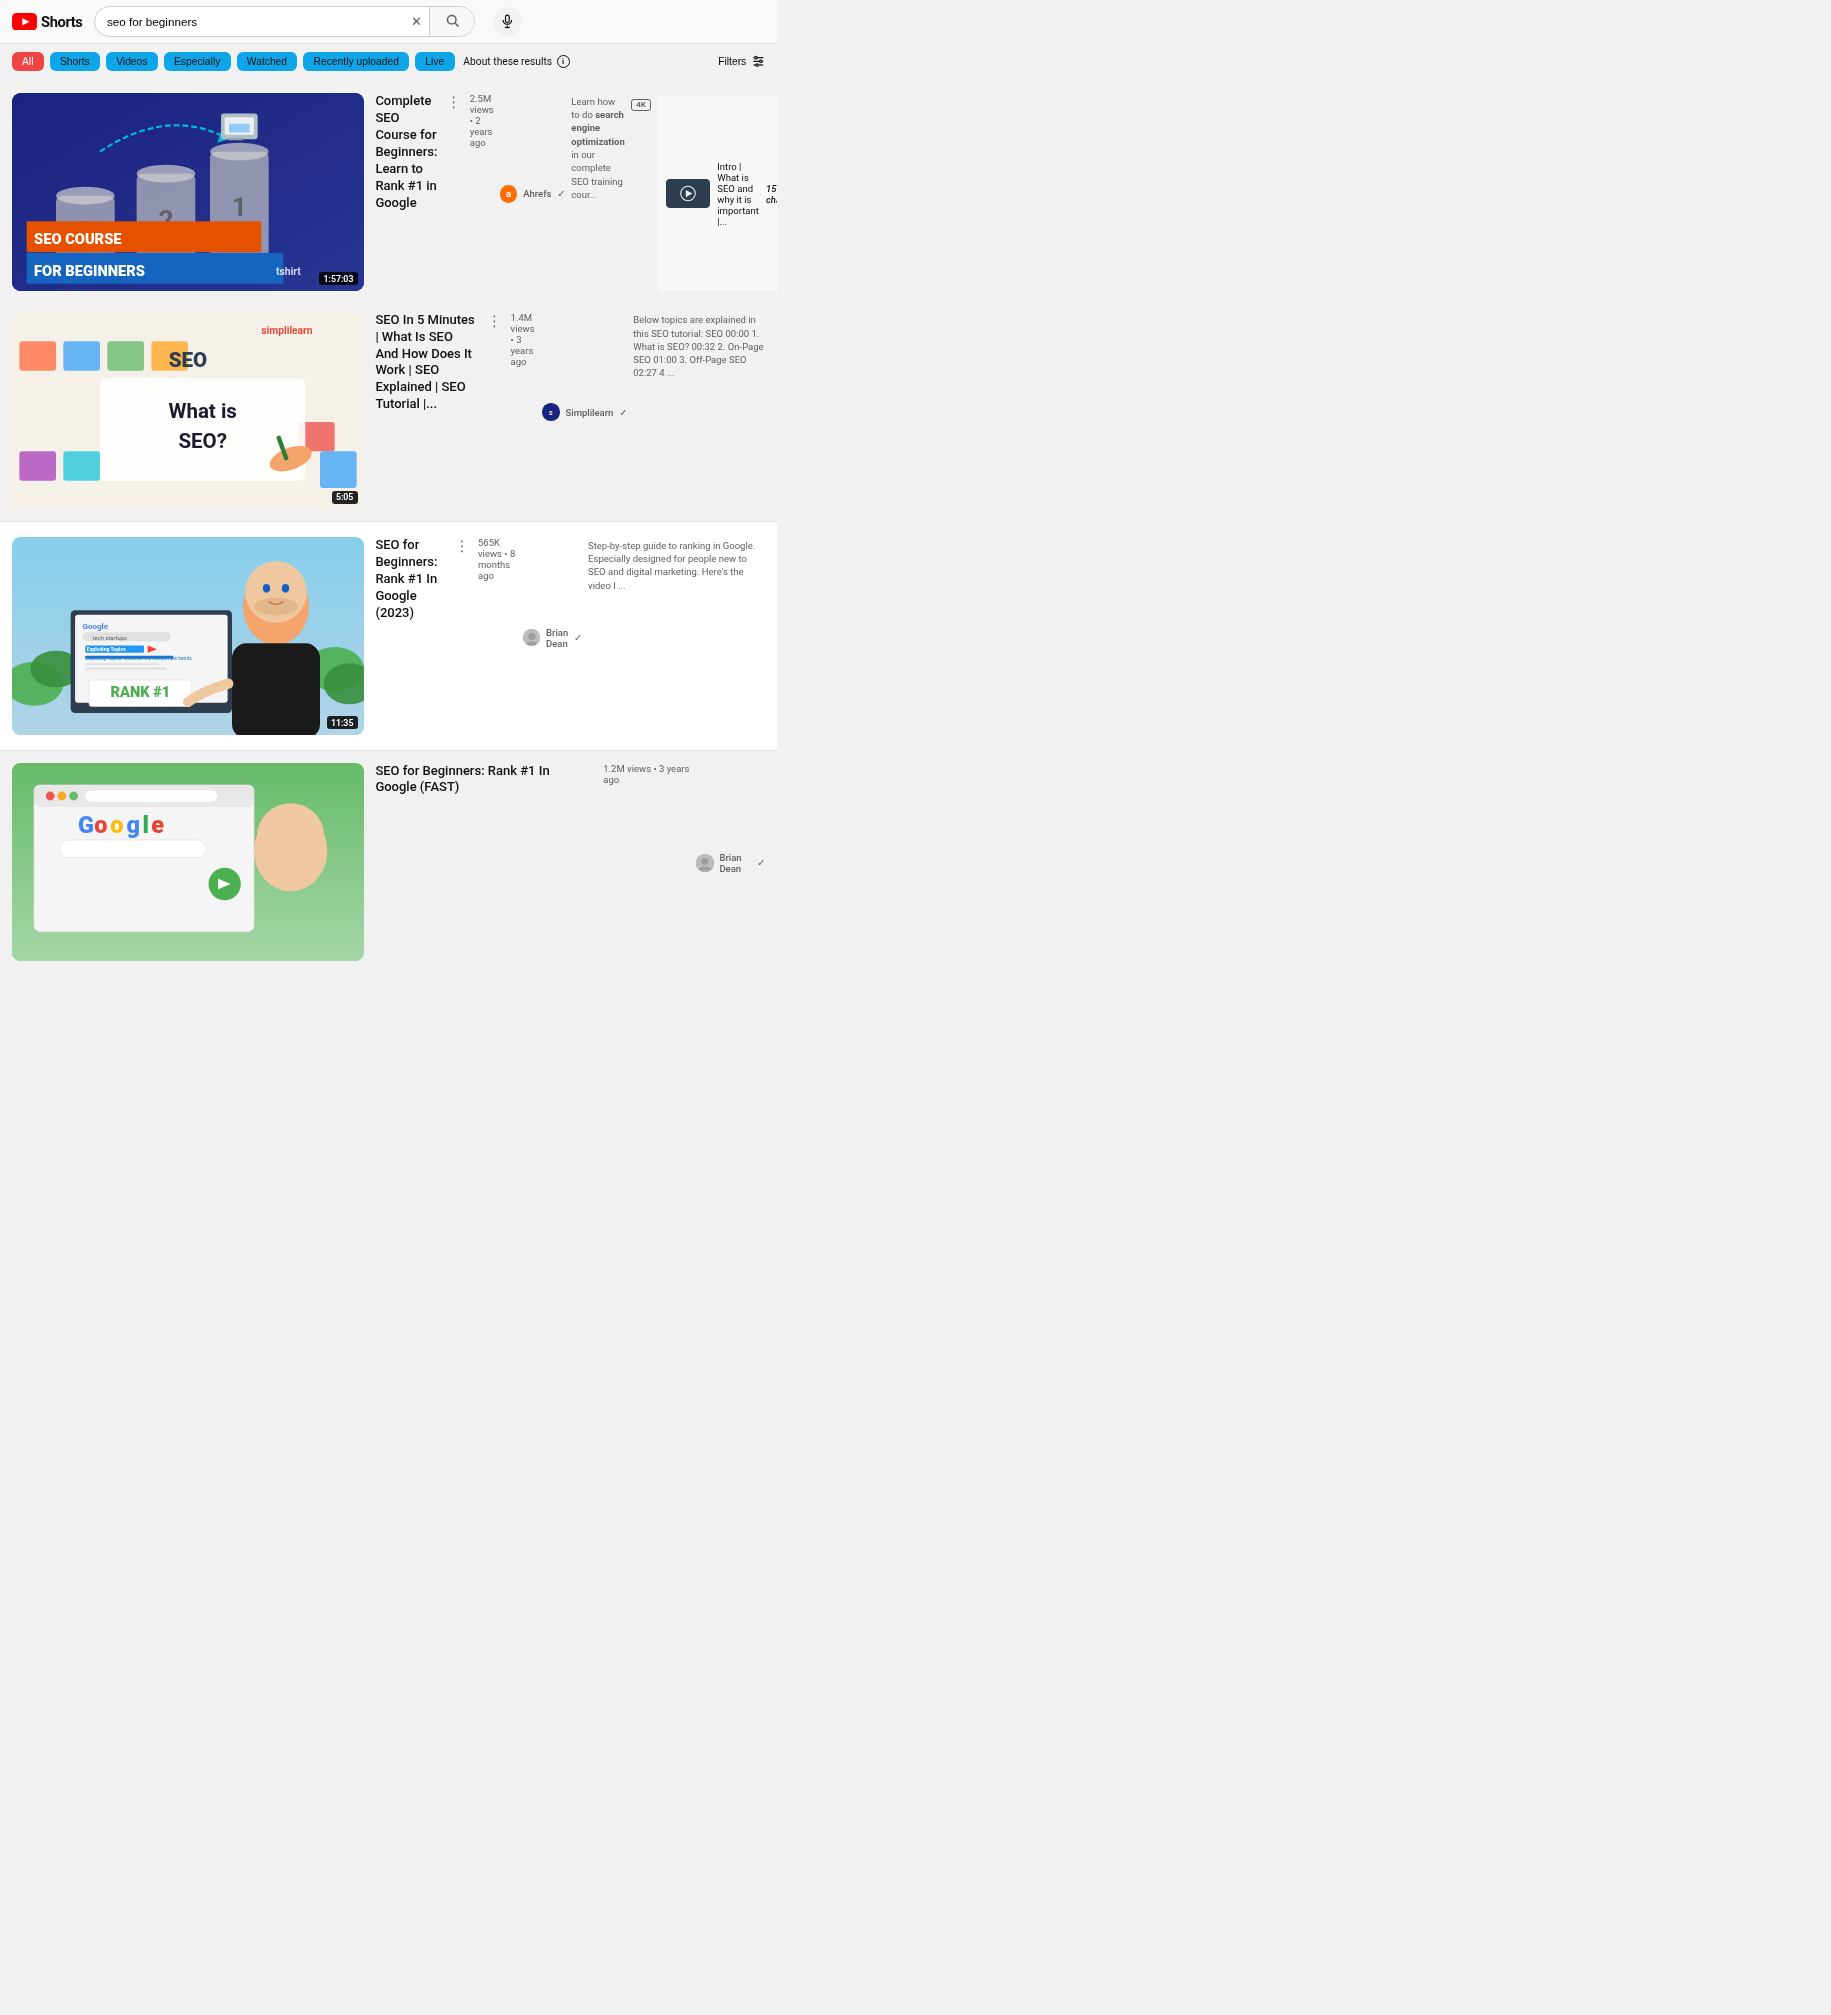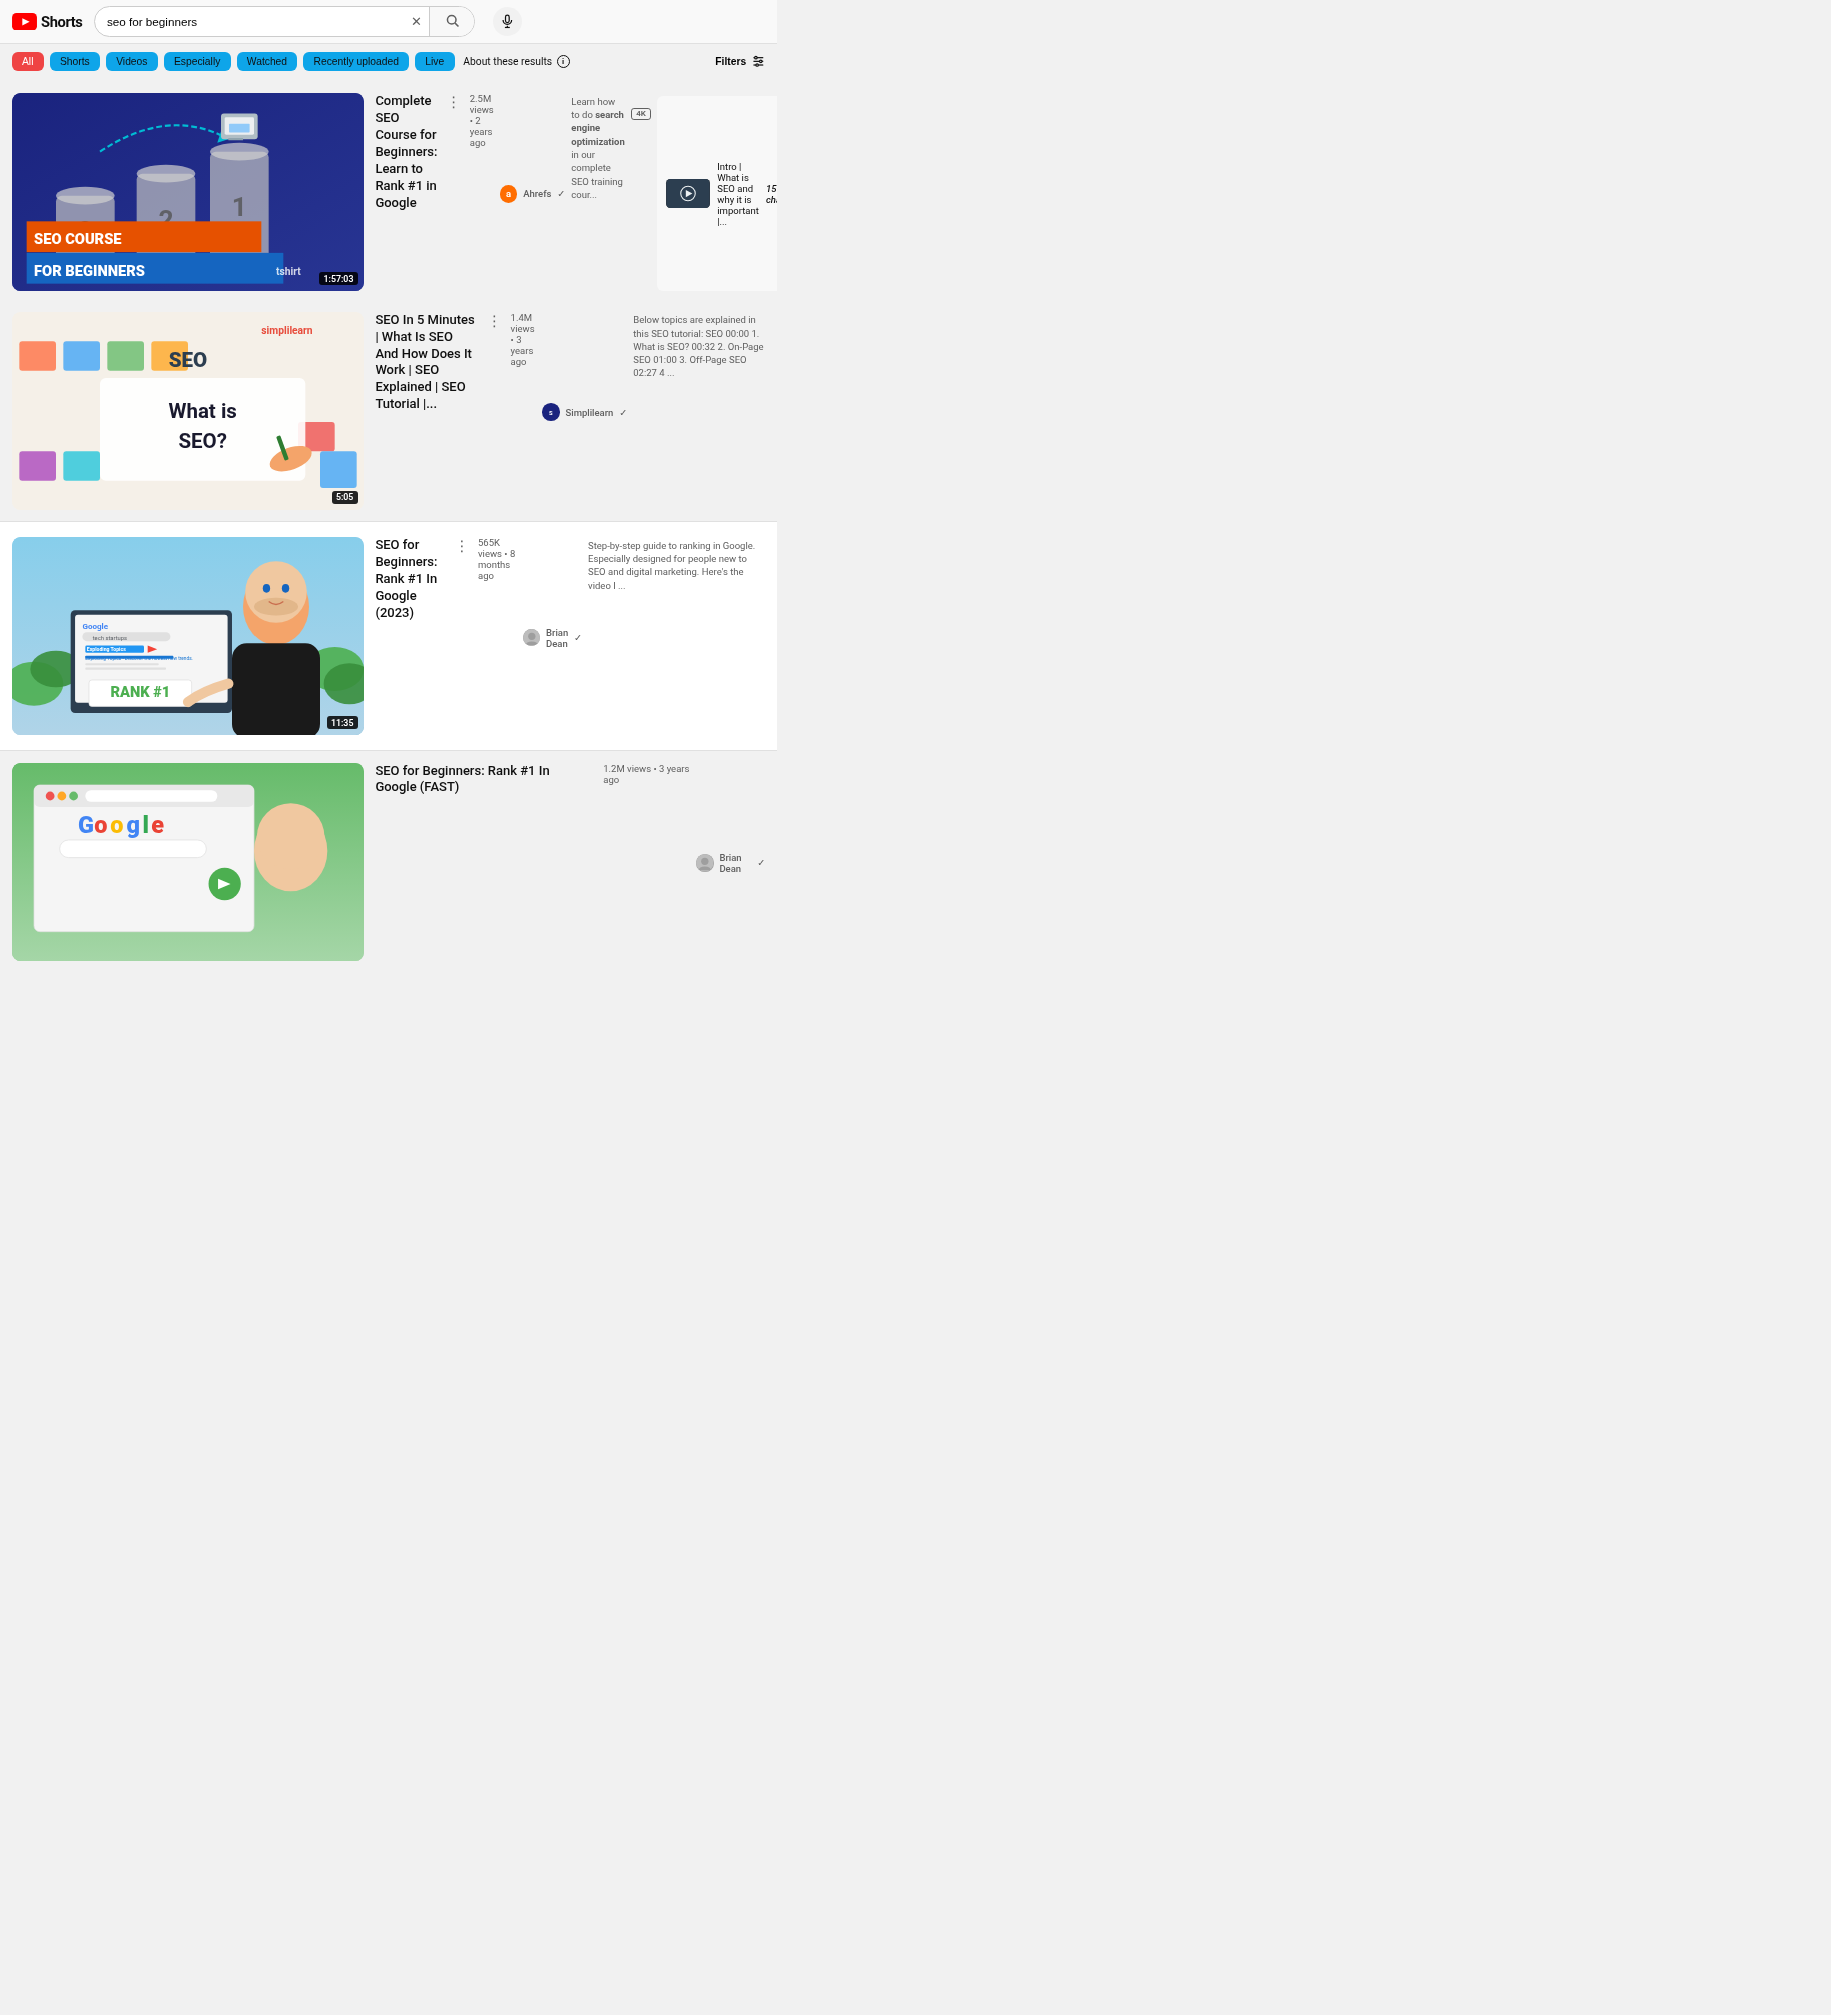--- a/index.html
+++ b/index.html
@@ -139,21 +139,21 @@
     }
     .filters-btn {
       display: flex;
       align-items: center;
       gap: 4.4px;
       margin-left: auto;
       background: none;
       border: none;
       cursor: pointer;
       font-size: 10.3px;
-      font-weight: 700;
+      font-weight: 400;
       text-align: center;
     }
 
     
     .results {
       padding: 5.9px 0;
     }
 
     
     .video-card {
@@ -447,21 +447,21 @@
         <span>2 years ago</span>
       </div>
       <div class="channel-row">
         <div class="channel-avatar avatar-ahrefs">a</div>
         <span class="channel-name">Ahrefs</span>
         <span class="verified-icon">✓</span>
       </div>
       <div class="video-desc">
         Learn how to do <strong>search engine optimization</strong> in our complete SEO training cour...
       </div>
-      <div style="margin-top: 13px; text-decoration: underline;">
+      <div style="margin-top: 4px; text-decoration: underline;">
         <span class="badge-4k">4K</span>
       </div>
       <div class="chapter-row">
         <div class="chapter-thumb">
           <svg width="44" height="29" viewBox="0 0 60 40">
             <rect width="60" height="40" fill="#2c3e50"></rect>
             <circle cx="30" cy="20" r="10" fill="none" stroke="#ecf0f1" stroke-width="1.5"></circle>
             <polygon points="27,15 27,25 36,20" fill="#ecf0f1"></polygon>
           </svg>
         </div>

